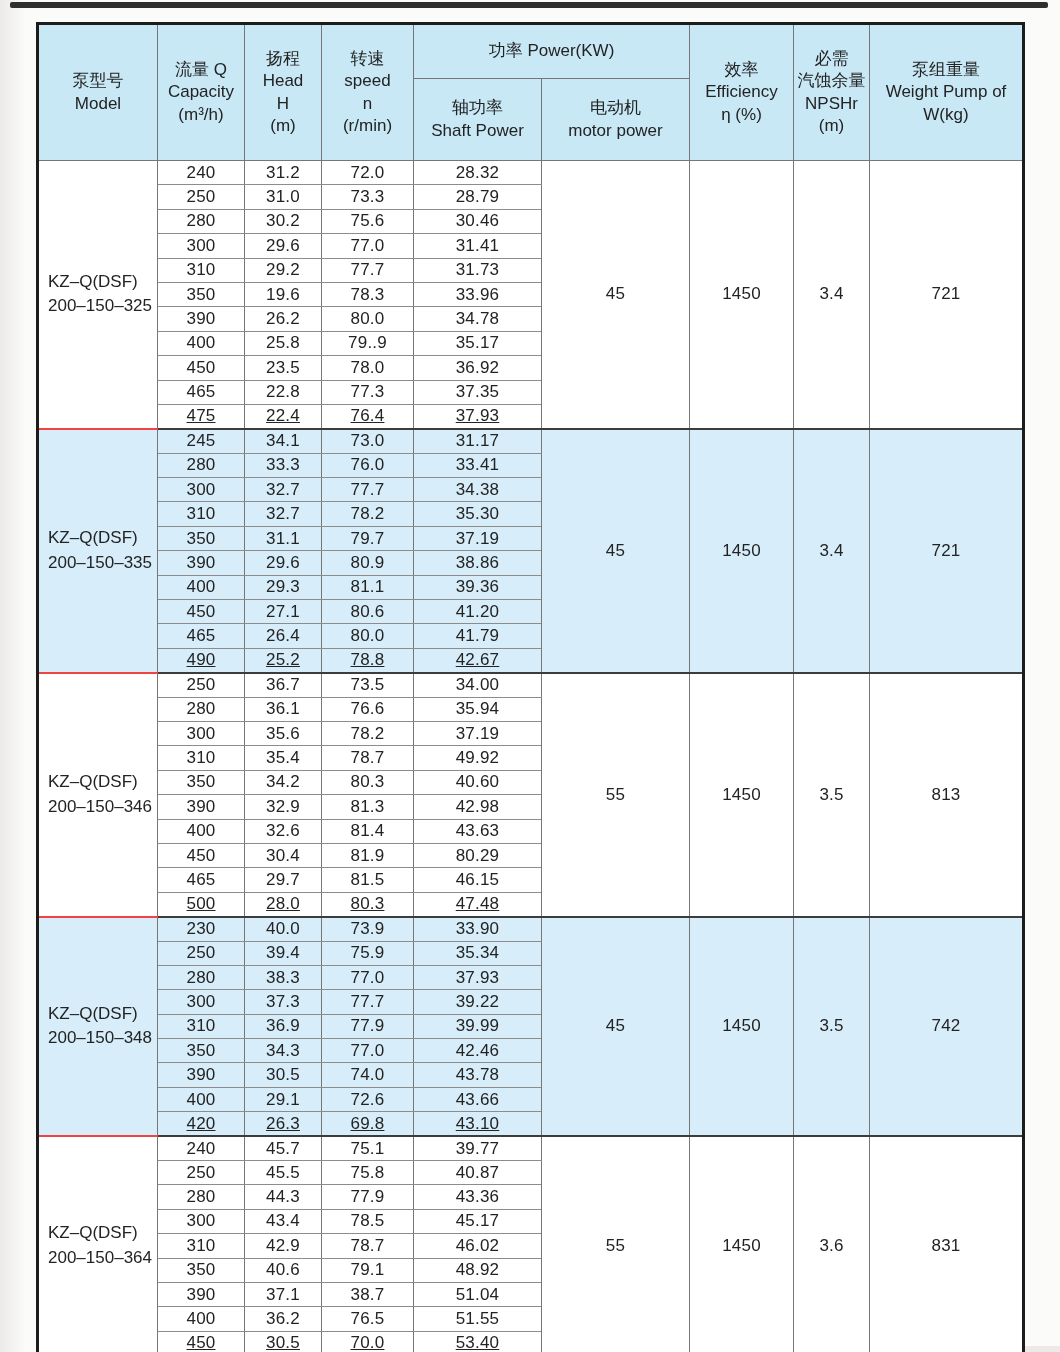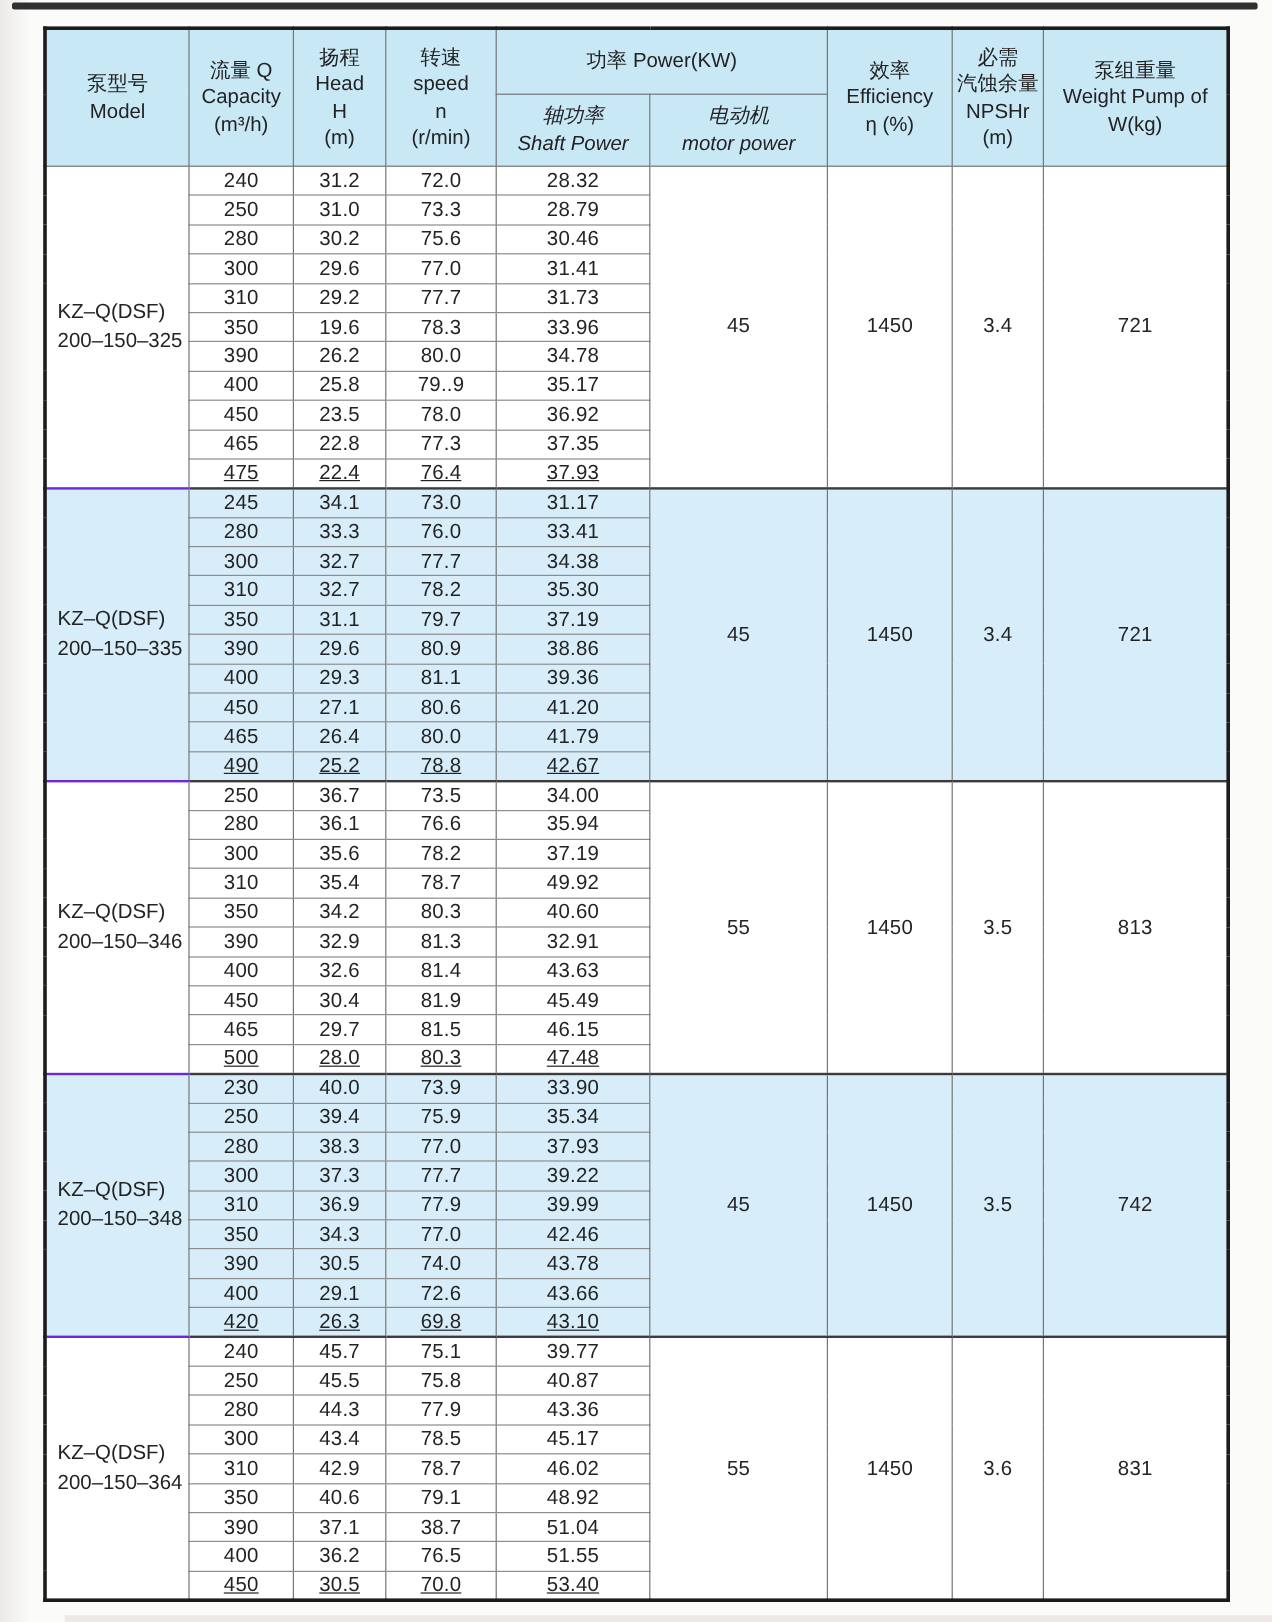--- a/index.html
+++ b/index.html
@@ -32,28 +32,28 @@
   }
   th, td {
     border: 1px solid #767676;
     text-align: center;
     vertical-align: middle;
     font-size: 17px;
     font-weight: normal;
   }
   thead th { background: #c9e8f6; line-height: 1.32; }
   thead tr.h1 th { height: 55px; }
-  thead tr.h2 th { height: 60px; font-style: italic; }
+  thead tr.h2 th { height: 82px; }
   tbody td { height: 24.4px; border-color: #8c8c8c #767676; }
   tbody td.num { letter-spacing: 0.2px; }
   tr.shaded td { background: #d7eefa; }
   tr.group-end td { border-bottom: 2px solid #3c3c3c; text-decoration: underline; }
   td.model-cell {
     text-align: left; padding-left: 9px; line-height: 1.45;
-    border-bottom: 2px solid #6d28d9;
+    border-bottom: 2px solid #ef4444;
   }
   td.merge-cell { border-bottom: 2px solid #3c3c3c; }
 </style>
 </head>
 <body>
 
 <div class="left-band"></div>
 <div class="top-strip"></div>
 <div class="bottom-strip"></div>
 
@@ -538,21 +538,21 @@
         <td class="num">
           <div>390</div>
         </td>
         <td class="num">
           <div>32.9</div>
         </td>
         <td class="num">
           <div>81.3</div>
         </td>
         <td class="num">
-          <div>32.91</div>
+          <div>42.98</div>
         </td>
       </tr>
       <tr>
         <td class="num">
           <div>400</div>
         </td>
         <td class="num">
           <div>32.6</div>
         </td>
         <td class="num">
@@ -566,21 +566,21 @@
         <td class="num">
           <div>450</div>
         </td>
         <td class="num">
           <div>30.4</div>
         </td>
         <td class="num">
           <div>81.9</div>
         </td>
         <td class="num">
-          <div>45.49</div>
+          <div>80.29</div>
         </td>
       </tr>
       <tr>
         <td class="num">
           <div>465</div>
         </td>
         <td class="num">
           <div>29.7</div>
         </td>
         <td class="num">

